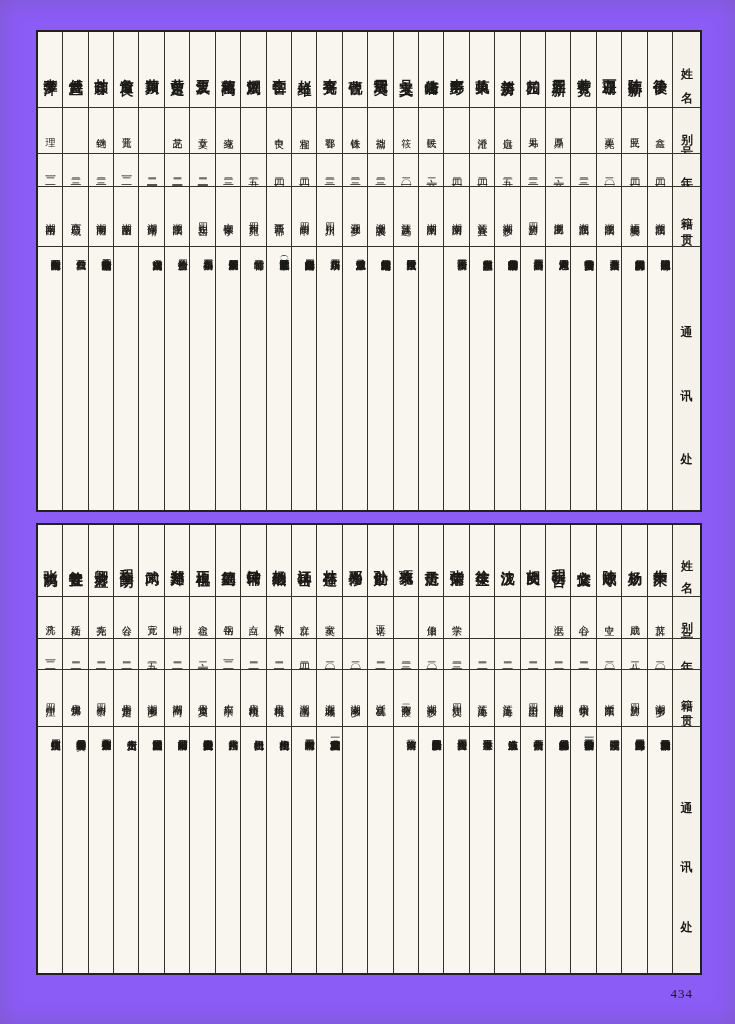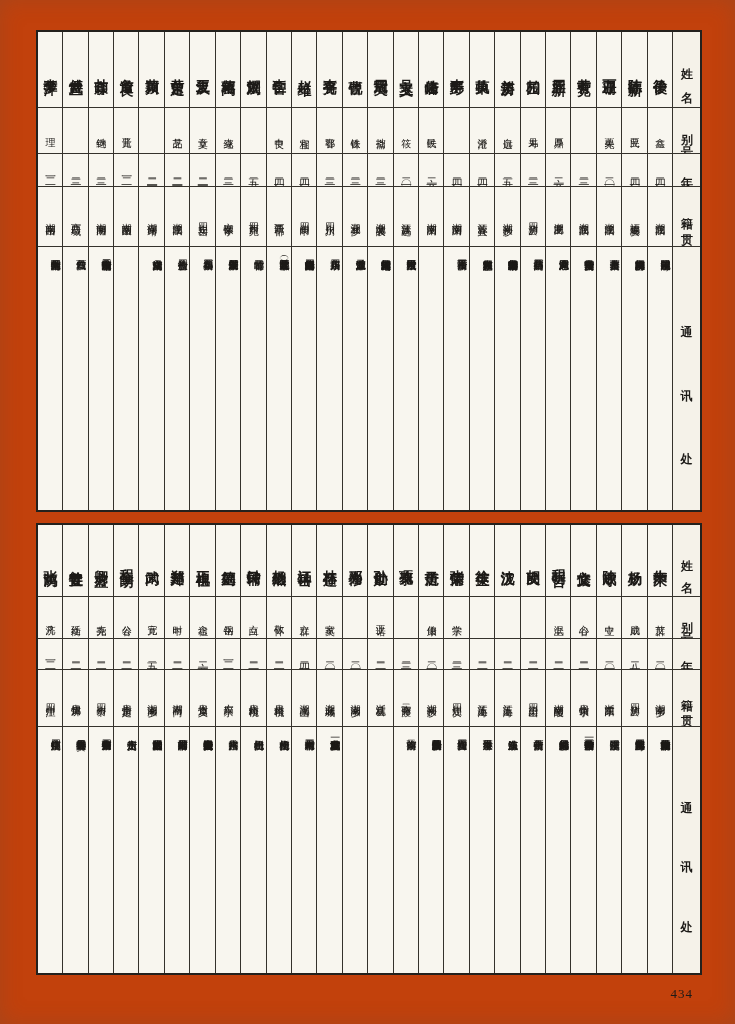--- a/index.html
+++ b/index.html
@@ -7,21 +7,21 @@
   body {
     background: #dedbd4;
     font-family: "Liberation Serif", "DejaVu Serif", serif;
     color: #1c1a17;
     position: relative;
     overflow: hidden;
   }
   .page {
     position: absolute;
     inset: 0;
-    background: #c2410c;
+    background: #8b5cf6;
     box-shadow: inset 0 0 22px rgba(90,85,70,0.25);
     padding: 30px 33px 17px 36px;
   }
   .grid-table {
     display: flex;
     flex-direction: row-reverse; 
     border: 2px solid #23211d;
     background: #f8f6ef;
   }
   .grid-table.top { height: 482px; }

